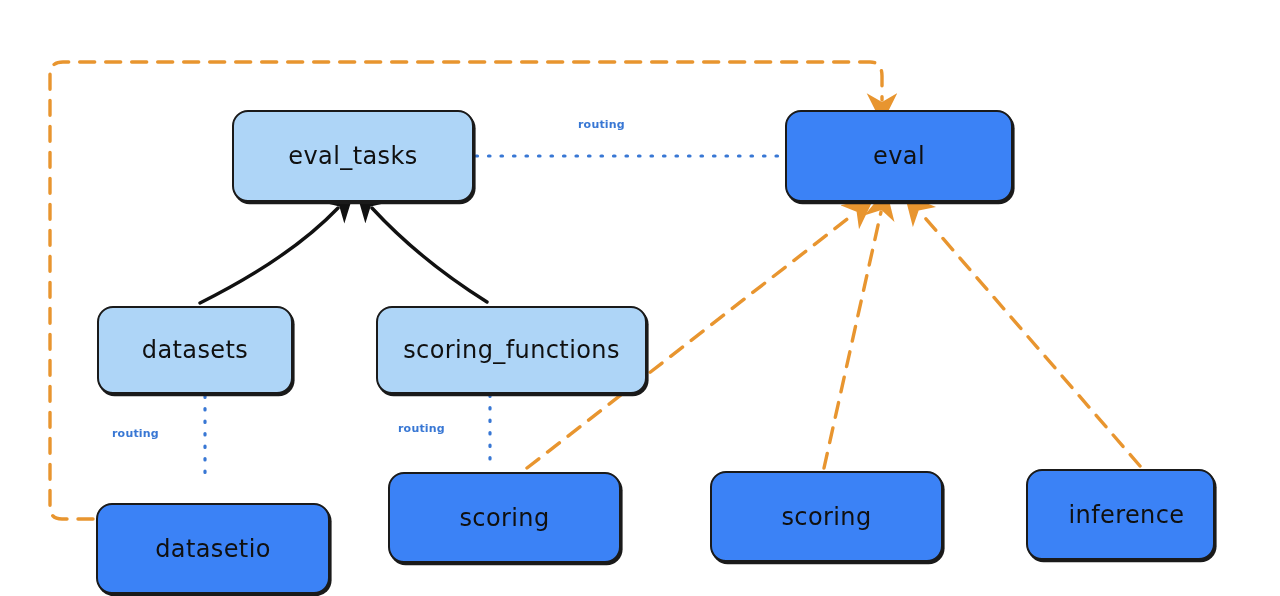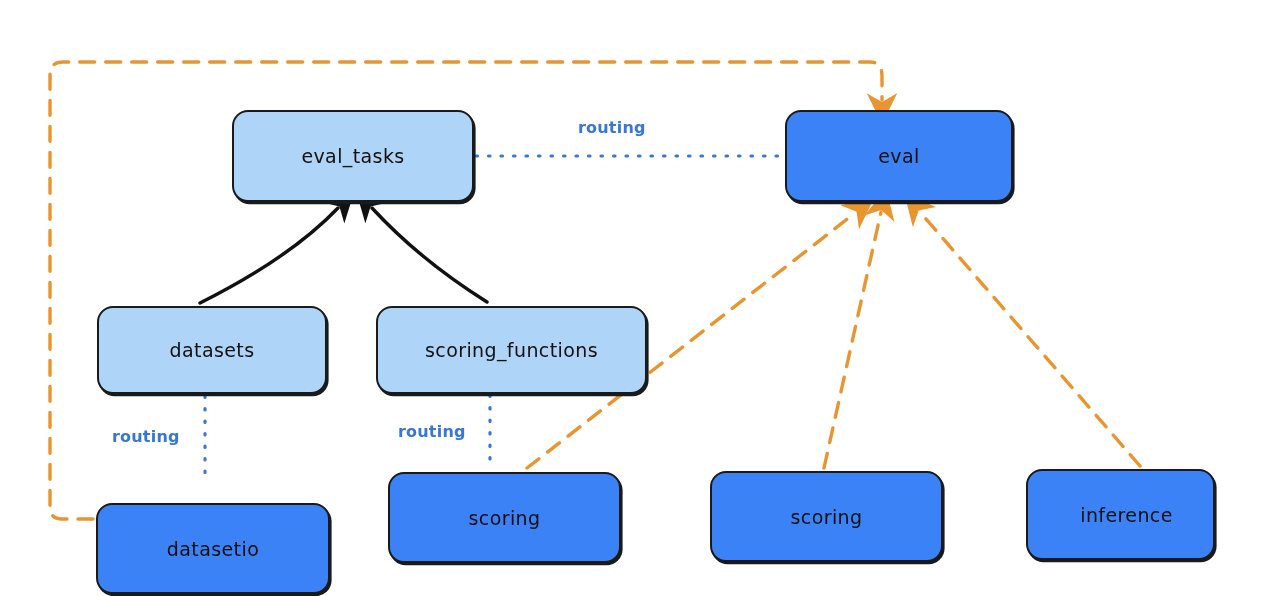--- a/index.html
+++ b/index.html
@@ -36,30 +36,30 @@
     box-shadow: 1.6px 2.2px 0 0 #1a1a1a;
   }
   .node.blue {
     background: #aed5f7;
   }
   .node.green {
     background: #3b82f6;
   }
   .node-label {
     font-family: "DejaVu Sans", sans-serif;
-    font-size: 19px;
+    font-size: 24px;
     letter-spacing: 0.4px;
     color: #101010;
     white-space: nowrap;
     user-select: none;
   }
   .edge-label {
     position: absolute;
     font-family: "DejaVu Sans", sans-serif;
-    font-size: 16px;
+    font-size: 11px;
     font-weight: 600;
     letter-spacing: 0.2px;
     color: #3877d4;
     white-space: nowrap;
     user-select: none;
   }
 </style>
 </head>
 <body>
 
@@ -95,21 +95,21 @@
   </svg>
 
   <div class="node blue" style="left:232px; top:110px; width:242px; height:92px;">
     <span class="node-label">eval_tasks</span>
   </div>
 
   <div class="node green" style="left:785px; top:110px; width:228px; height:92px;">
     <span class="node-label">eval</span>
   </div>
 
-  <div class="node blue" style="left:97px; top:306px; width:230px; height:88px;justify-content:center;">
+  <div class="node blue" style="left:97px; top:306px; width:196px; height:88px;justify-content:center;">
     <span class="node-label">datasets</span>
   </div>
 
   <div class="node blue" style="left:376px; top:306px; width:271px; height:88px;">
     <span class="node-label">scoring_functions</span>
   </div>
 
   <div class="node green" style="left:96px; top:503px; width:234px; height:91px;">
     <span class="node-label">datasetio</span>
   </div>

